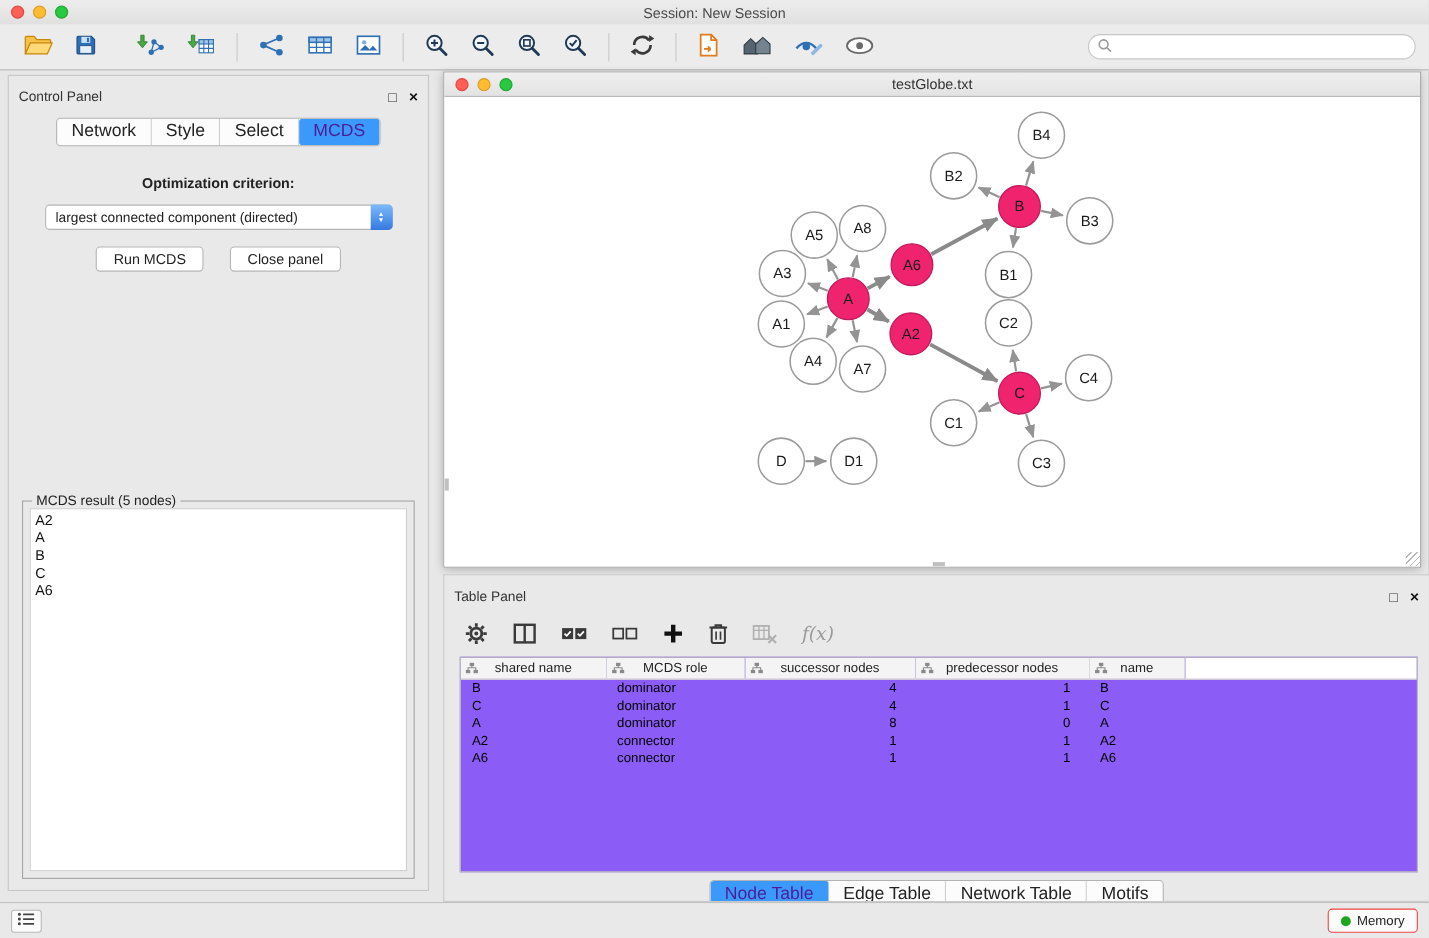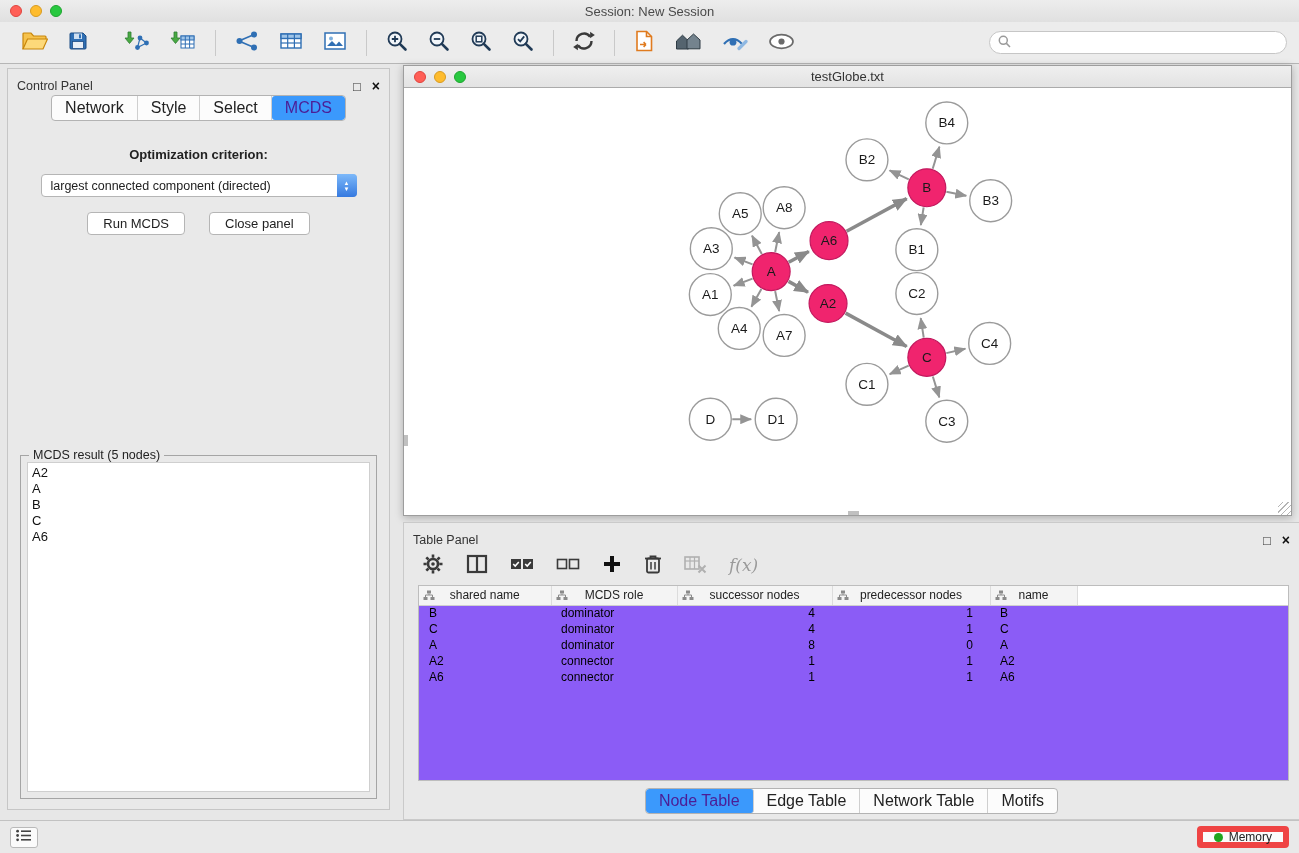--- a/index.html
+++ b/index.html
@@ -30,21 +30,21 @@
   .search-wrap { margin-left:auto; display:flex; align-items:center; background:#fff; border:1px solid #c6c6c6; border-radius:12px; height:23px; width:298px; padding:0 8px; gap:6px; }
   .search-input { border:none; outline:none; flex:1; font-size:12px; background:transparent; }
 
   
   .main { display:flex; height:756px; }
   .left-col { width:397px; position:relative; flex:none; }
   .right-col { flex:1; display:flex; flex-direction:column; padding:1px 0 0 0; }
 
   
   .control-panel { position:absolute; left:7px; top:4px; right:7px; bottom:10px; background:#e9e9e9; border:1px solid #c6c6c6; display:flex; flex-direction:column; }
-  .panel-head { height:24px; display:flex; align-items:flex-end; padding:0 9px; font-size:12.5px; color:#333; flex:none; }
+  .panel-head { height:24px; display:flex; align-items:flex-start; padding:0 9px; font-size:12.5px; color:#333; flex:none;margin-top:12px; }
   .win-btns { margin-left:auto; display:flex; gap:11px; align-items:center; }
   .float-glyph { color:#333; font-size:13px; cursor:pointer; line-height:1; }
   .close-glyph { color:#111; font-size:14px; font-weight:bold; cursor:pointer; line-height:1; }
   .cp-tabs-row { display:flex; justify-content:center; padding:2px 0 8px; flex:none; }
   .seg { display:inline-flex; border:1px solid #b3b3b3; border-radius:4px; background:#fcfcfc; overflow:hidden; }
   .seg-tab { padding:3px 13px; font-size:16px; border-right:1px solid #cfcfcf; color:#222; cursor:pointer; white-space:nowrap; }
   .seg-tab:last-child { border-right:none; }
   .seg-tab.selected { background: var(--accent,#3b99fc); color:#4c1d95; border-radius:3px; }
   .cp-body { flex:1; display:flex; flex-direction:column; align-items:center; padding:6px 12px 10px; overflow:hidden; }
   .opt-label { font-weight:bold; font-size:13px; margin:12px 0 12px; }
@@ -80,21 +80,21 @@
   table.nodes th { background:#f4f4f4; border-right:1px solid #dcdcdc; border-bottom:1px solid #cfcfcf; height:19px; font-weight:normal; position:relative; text-align:center; font-size:12px; color:#222; cursor:pointer; }
   table.nodes th.filler { background:#fff; border-right:none; cursor:default; }
   table.nodes th .tree { position:absolute; left:4px; top:4px; }
   table.nodes td { height:16px; padding:0 10px; font-size:12px; color:#000; white-space:nowrap; overflow:hidden; }
   table.nodes td.num { text-align:right; padding-right:17px; }
   .tp-tabs { display:flex; justify-content:center; padding:7px 0 6px; flex:none; }
 
   
   .statusbar { height:33px; border-top:1px solid #c2c2c2; background:#e9e9e9; display:flex; align-items:center; padding:0 10px; }
   .sb-left-btn { width:28px; height:21px; background:#fbfbfb; border:1px solid #b9b9b9; border-radius:3px; display:flex; align-items:center; justify-content:center; cursor:pointer; }
-  .memory-btn { margin-left:auto; display:flex; align-items:center; gap:6px; background:#fbfbfb; border:6px solid #ef4444; border-radius:4px; height:22px; padding:0 11px; font-size:12px; cursor:pointer; color:#222; }
+  .memory-btn { margin-left:auto; display:flex; align-items:center; gap:6px; background:#fbfbfb; border:1px solid #ef4444; border-radius:4px; height:22px; padding:0 11px; font-size:12px; cursor:pointer; color:#222; }
   .mem-dot { width:9px; height:9px; border-radius:50%; background:#1ea41e; }
 </style>
 </head>
 <body>
 
 <div class="app">
 
   <div class="titlebar">
     <div class="traffic">
       <span class="light red"></span>

